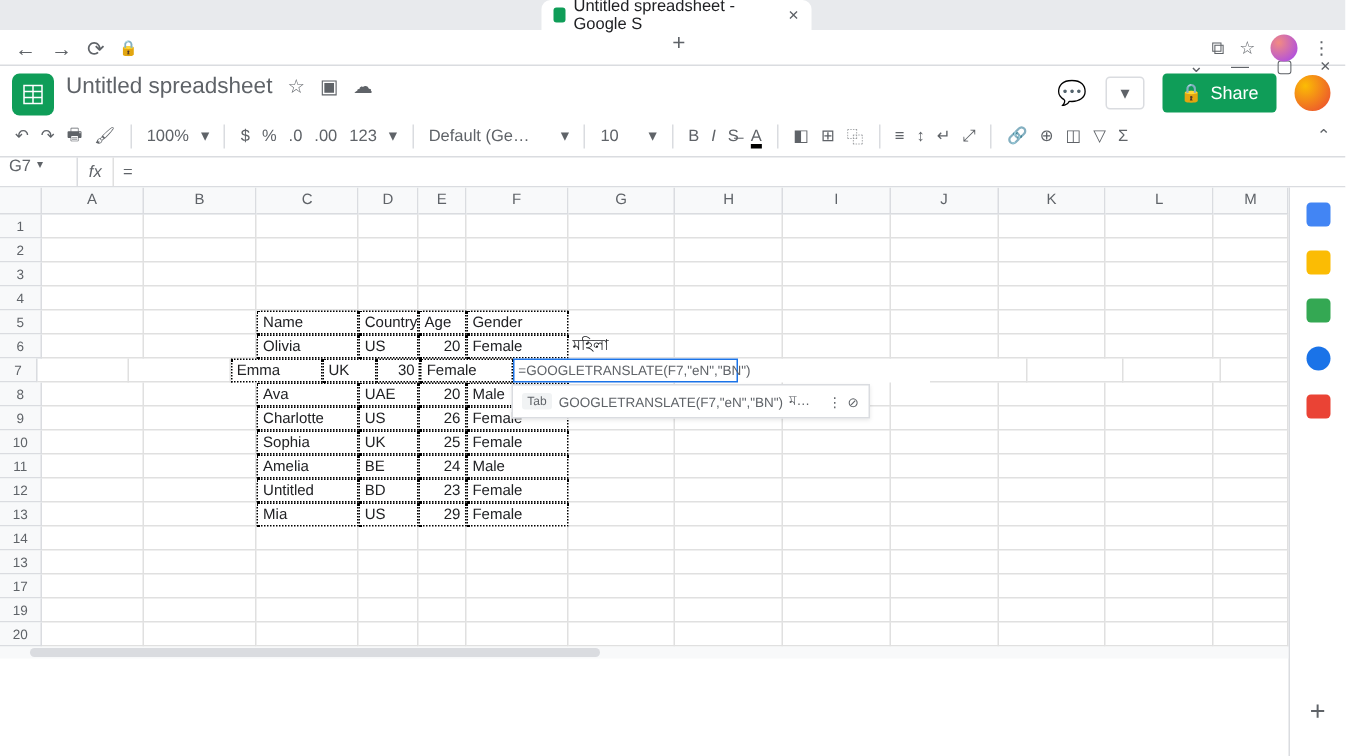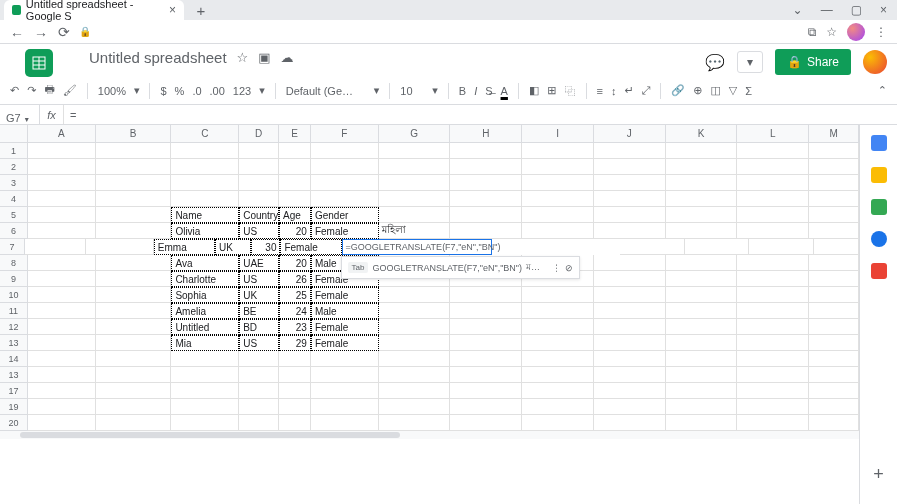--- a/index.html
+++ b/index.html
@@ -1,50 +1,50 @@
 <!DOCTYPE html>
 <html><head>
 <meta charset="utf-8">
 <style>
 * { box-sizing: border-box; margin: 0; padding: 0; }
 body { font-family: Arial, sans-serif; font-size: 12px; color: #202124; background: #fff; overflow: hidden; width: 897px; height: 504px; }
-.browser-chrome { height: 20px; background: #e8eaed; display: flex; align-items: center; }
+.browser-chrome { height: 20px; background: #e8eaed; display: flex; align-items: center; flex-direction: column; }
 .tab { display: flex; align-items: center; background: #fff; height: 20px; padding: 0 8px; border-radius: 6px 6px 0 0; margin-left: 4px; gap: 5px; font-size: 11px; max-width: 180px; }
 .tab-ico { width: 10px; height: 10px; background: #0f9d58; border-radius: 2px; }
 .tab-close { margin-left: auto; font-size: 12px; color: #5f6368; cursor: pointer; }
 .plus-tab { width: 18px; height: 18px; display: flex; align-items: center; justify-content: center; color: #5f6368; font-size: 15px; margin-left: 8px; cursor: pointer; }
 .win-ctrls { margin-left: auto; display: flex; gap: 18px; padding-right: 10px; color: #5f6368; }
 .addr-bar { height: 24px; display: flex; align-items: center; padding: 0 10px; gap: 10px; border-bottom: 1px solid #dadce0; background: #fff; }
 .nav-ico { color: #5f6368; font-size: 14px; cursor: pointer; }
 .url-box { flex: 1; display: flex; align-items: center; font-size: 11px; color: #5f6368; gap: 6px; }
 .lock { font-size: 10px; }
 .addr-right { display: flex; gap: 10px; align-items: center; color: #5f6368; }
 .avatar-dot { width: 18px; height: 18px; border-radius: 50%; background: radial-gradient(circle at 30% 30%, #f28b82, #a142f4); }
-.header { display: flex; align-items: flex-start; padding: 5px 10px 0 25px; gap: 28px; }
+.header { display: flex; align-items: flex-start; padding: 5px 10px 0 8px; }
 .logo-box { width: 28px; height: 28px; background: #0f9d58; border-radius: 5px; display: flex; align-items: center; justify-content: center; margin-right: 8px; }
 .logo-box svg { width: 16px; height: 16px; }
 .title-area { display: flex; flex-direction: column; }
 .title-row { display: flex; align-items: center; gap: 10px; }
 .doc-title { font-size: 15px; color: #5f6368; }
 .title-ico { color: #5f6368; font-size: 13px; cursor: pointer; }
 .menus { display: flex; gap: 10px; font-size: 11px; color: #5f6368; margin-top: 2px; }
 .menus span { cursor: pointer; }
 .last-edit { text-decoration: underline; }
 .header-right { margin-left: auto; display: flex; align-items: center; gap: 12px; }
 .cam-btn { width: 26px; height: 22px; border: 1px solid #dadce0; border-radius: 3px; display: flex; align-items: center; justify-content: center; color: #5f6368; font-size: 12px; cursor: pointer; }
 .share-btn { background: #0f9d58; color: #fff; padding: 6px 12px; border-radius: 3px; font-size: 12px; display: flex; align-items: center; gap: 5px; cursor: pointer; }
 .avatar-big { width: 24px; height: 24px; border-radius: 50%; background: radial-gradient(circle at 30% 30%, #fbbc04, #ea4335); }
 .toolbar { display: flex; align-items: center; padding: 4px 10px; border-bottom: 1px solid #dadce0; gap: 8px; color: #5f6368; font-size: 11px; height: 28px; }
 .toolbar .div { width: 1px; height: 16px; background: #dadce0; margin: 0 2px; }
 .tb-item { cursor: pointer; display: flex; align-items: center; }
 .font-sel { border: none; font-size: 11px; color: #5f6368; width: 80px; }
 .num { width: 24px; text-align: center; }
 .chevron-up { cursor: pointer; }
 .namebox-row { display: flex; align-items: center; border-bottom: 1px solid #dadce0; height: 20px; }
-.namebox { width: 40px; padding-left: 6px; font-size: 11px; color: #5f6368; border-right: 1px solid #dadce0; height: 100%; display: flex; align-items: flex-end; }
+.namebox { width: 52px; padding-left: 6px; font-size: 11px; color: #5f6368; border-right: 1px solid #dadce0; height: 100%; display: flex; align-items: flex-start; }
 .fx-lbl { width: 24px; text-align: center; font-style: italic; color: #5f6368; font-size: 11px; border-right: 1px solid #e0e0e0; height: 100%; display: flex; align-items: center; justify-content: center; }
 .fx-input { flex: 1; padding-left: 6px; font-size: 11px; color: #5f6368; }
 .main { display: flex; height: 380px; }
 .grid-wrapper { flex: 1; overflow: hidden; position: relative; }
 .colhdr { display: flex; position: sticky; top: 0; background: #f8f9fa; }
 .corner { width: 28px; height: 18px; border-right: 1px solid #dadce0; border-bottom: 1px solid #dadce0; background: #f8f9fa; }
 .col-h { height: 18px; border-right: 1px solid #dadce0; border-bottom: 1px solid #dadce0; display: flex; align-items: center; justify-content: center; font-size: 10px; color: #5f6368; background: #f8f9fa; }
 .rows { display: flex; flex-direction: column; }
 .row { display: flex; height: 16px; }
 .rowhdr { width: 28px; border-right: 1px solid #dadce0; border-bottom: 1px solid #dadce0; display: flex; align-items: center; justify-content: center; font-size: 9px; color: #5f6368; background: #f8f9fa; }

